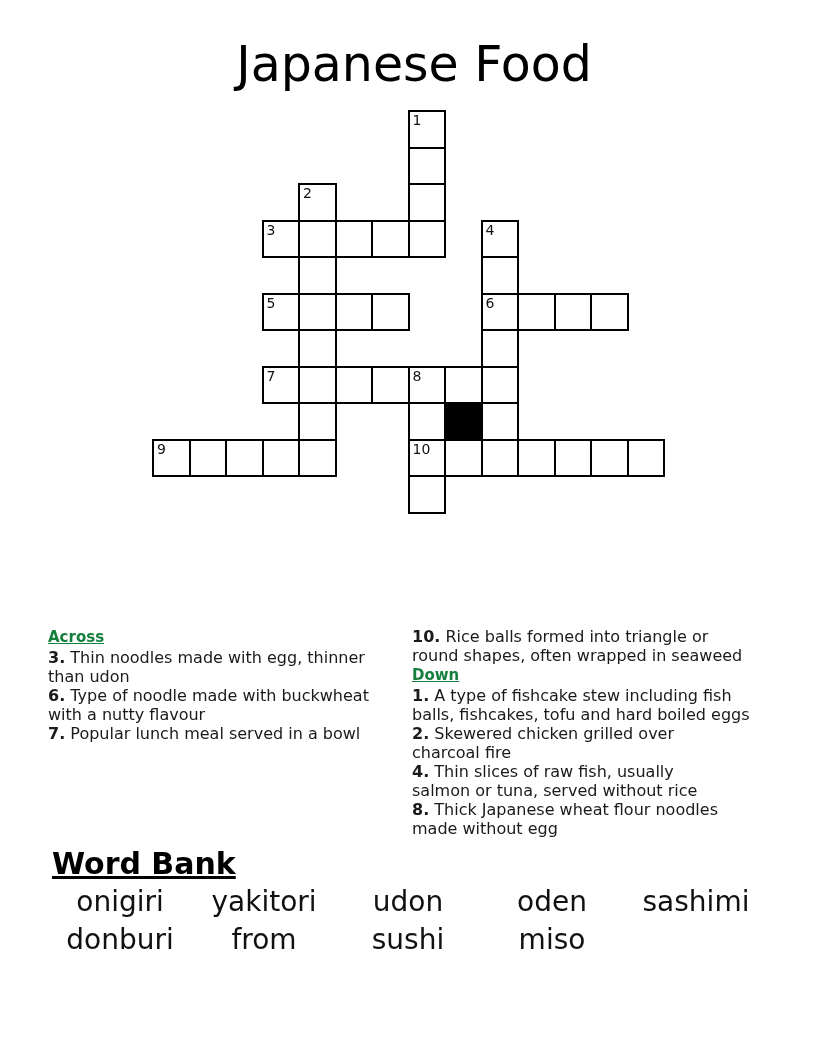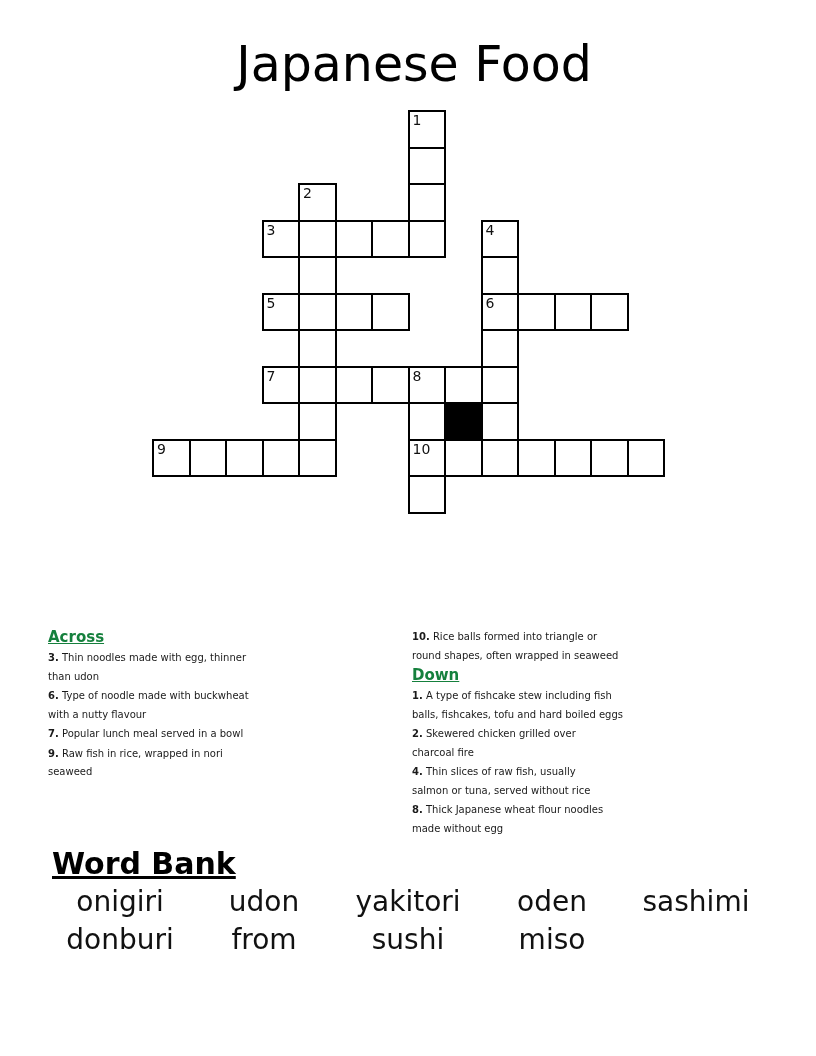--- a/index.html
+++ b/index.html
@@ -28,21 +28,21 @@
     font-size: 14px; line-height: 15px; color: #111;
   }
 
   .clue-col { position: absolute; top: 628px; }
   .clue-col.left  { left: 48px;  width: 354px; }
   .clue-col.right { left: 412px; width: 358px; }
   .clue-heading {
     font-size: 15px; font-weight: bold; text-decoration: underline;
     line-height: 18px; margin: 0 0 3px 0; color: #15803d;
   }
-  .clue { font-size: 10px; line-height: 18.5px; margin: 0 0 1px 0; color: #1a1a1a; }
+  .clue { font-size: 16px; line-height: 18.5px; margin: 0 0 1px 0; color: #1a1a1a; }
   .clue .num { font-weight: bold; }
   .clue .txt { white-space: pre-line; }
 
   .wb-heading {
     position: absolute; left: 48px; top: 845px;
     font-size: 30px; line-height: 30px; font-weight: bold;
     text-decoration: underline; color: #000; margin: 4px;
   }
   .wb-words {
     position: absolute; left: 48px; top: 883px;
@@ -127,22 +127,20 @@
     </div>
 
   <div class="clue-col left">
     <h2 class="clue-heading">Across</h2>
     <div>
         <p class="clue"><span class="num">3.</span> <span class="txt">Thin noodles made with egg, thinner
 than udon</span></p>
         <p class="clue"><span class="num">6.</span> <span class="txt">Type of noodle made with buckwheat
 with a nutty flavour</span></p>
         <p class="clue"><span class="num">7.</span> <span class="txt">Popular lunch meal served in a bowl</span></p>
-        <p class="clue"><span class="num">9.</span> <span class="txt">Raw fish in rice, wrapped in nori
-seaweed</span></p>
       </div>
   </div>
 
   <div class="clue-col right">
     <div>
         <p class="clue"><span class="num">10.</span> <span class="txt">Rice balls formed into triangle or
 round shapes, often wrapped in seaweed</span></p>
       </div>
     <h2 class="clue-heading">Down</h2>
     <div>
@@ -153,22 +151,22 @@
         <p class="clue"><span class="num">4.</span> <span class="txt">Thin slices of raw fish, usually
 salmon or tuna, served without rice</span></p>
         <p class="clue"><span class="num">8.</span> <span class="txt">Thick Japanese wheat flour noodles
 made without egg</span></p>
       </div>
   </div>
 
   <h2 class="wb-heading">Word Bank</h2>
   <div class="wb-words">
       <div class="wb-word">onigiri</div>
+      <div class="wb-word">yakitori</div>
       <div class="wb-word">udon</div>
-      <div class="wb-word">yakitori</div>
       <div class="wb-word">oden</div>
       <div class="wb-word">sashimi</div>
       <div class="wb-word">donburi</div>
       <div class="wb-word">from</div>
       <div class="wb-word">sushi</div>
       <div class="wb-word">miso</div>
     </div>
 
 </div>
 

